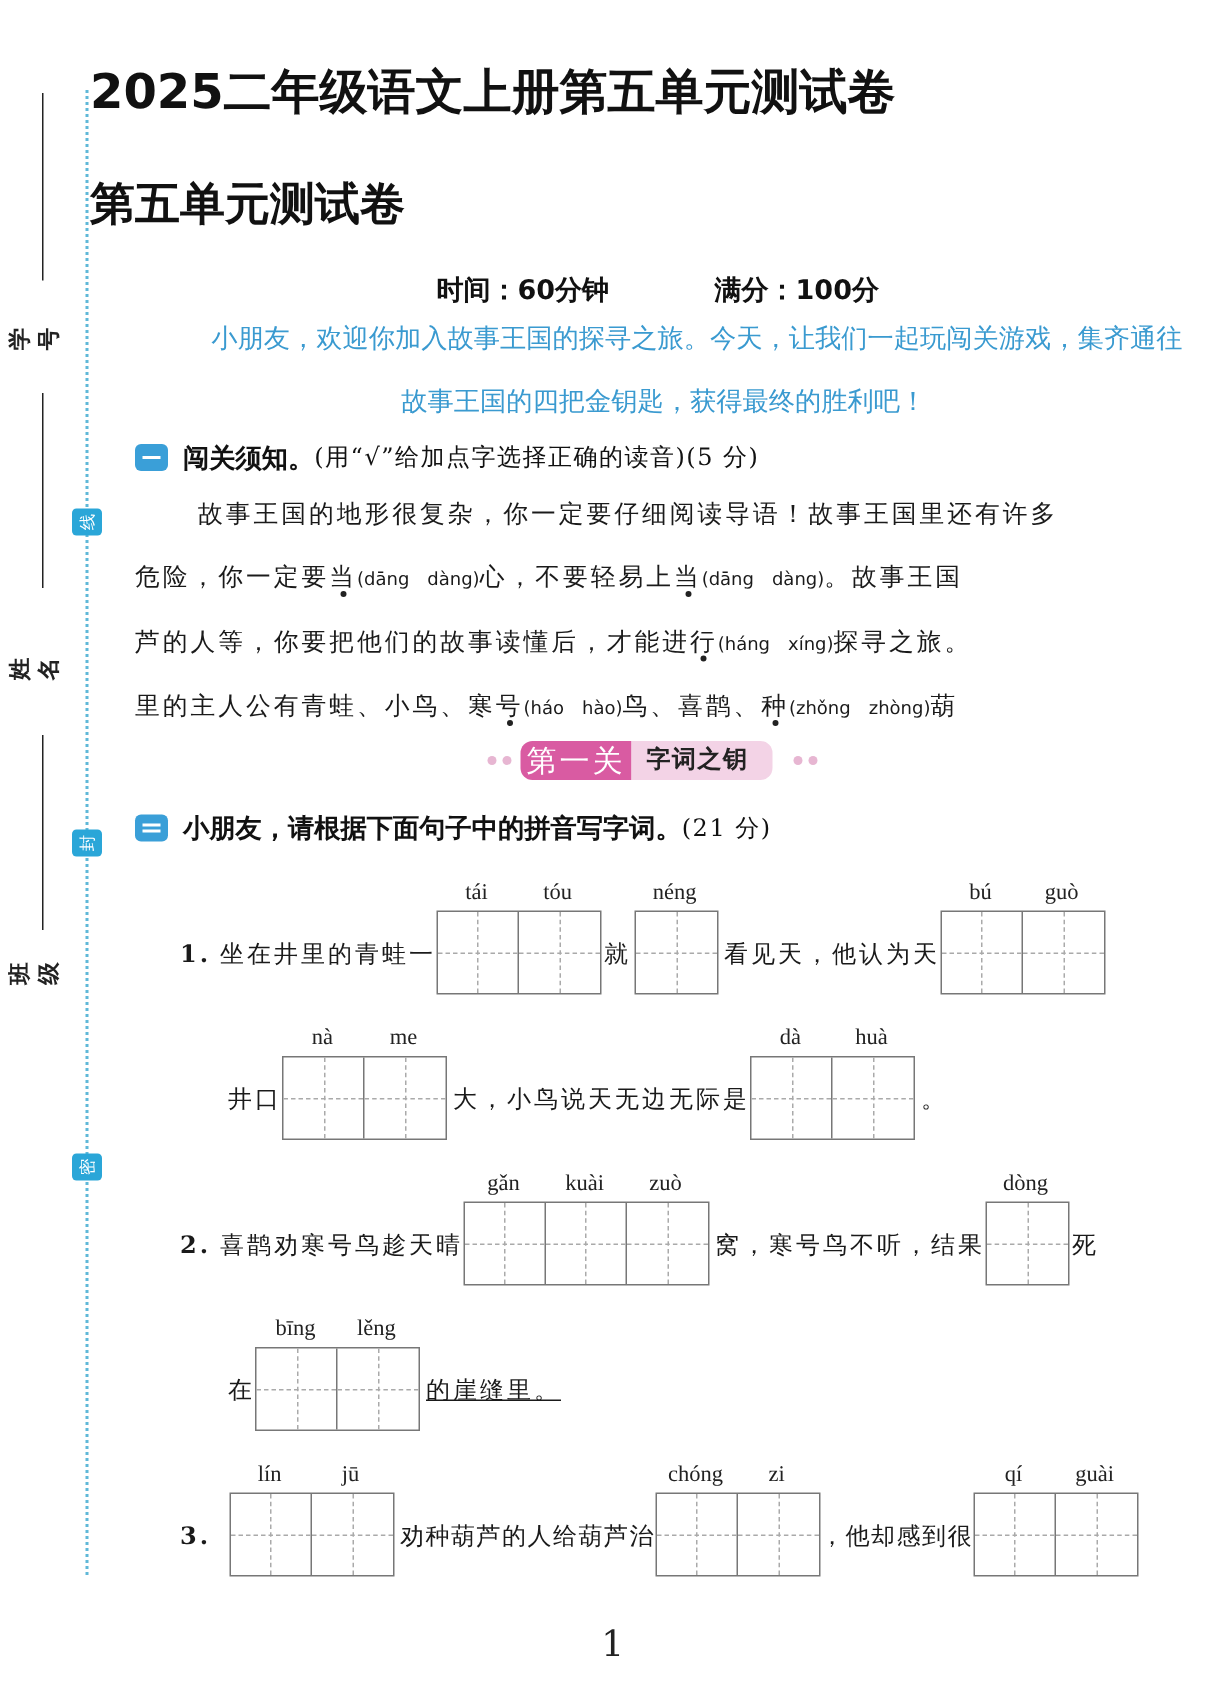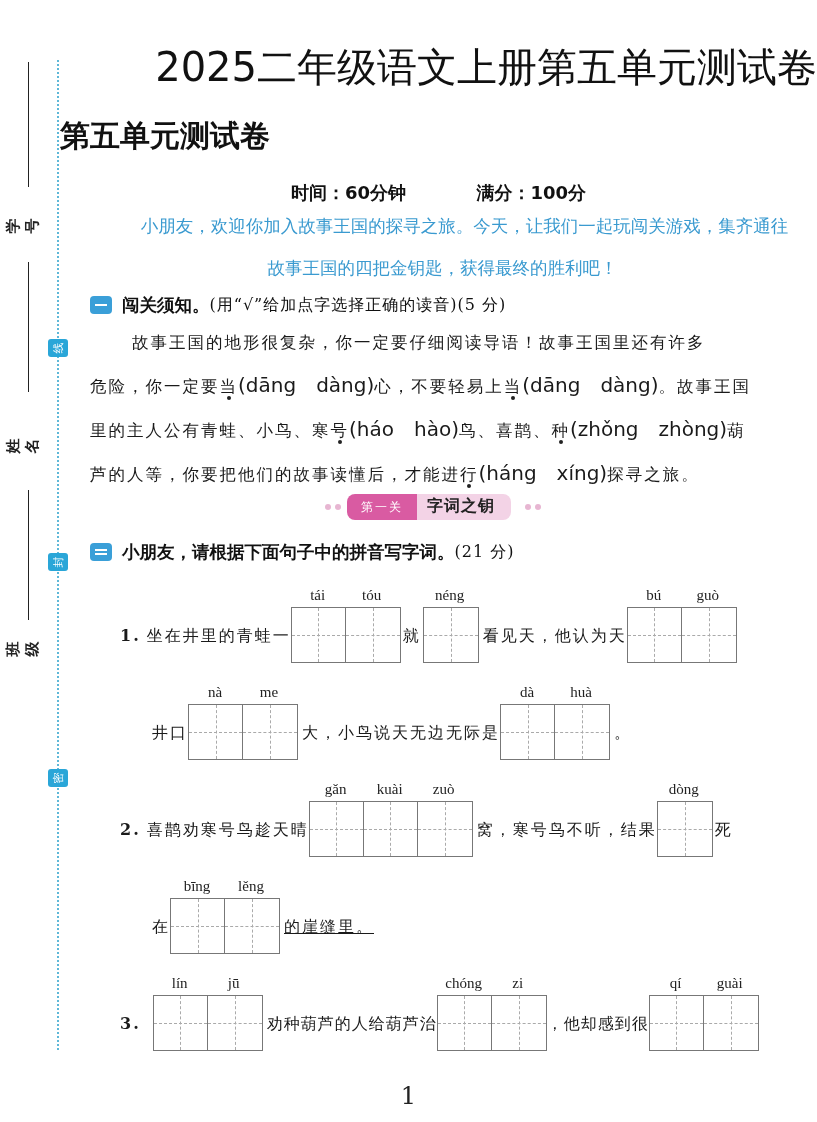--- a/index.html
+++ b/index.html
@@ -5,45 +5,45 @@
   * { box-sizing: border-box; margin: 0; padding: 0; }
   html, body { width: 817px; height: 1122px; background: #ffffff; overflow: hidden; }
   body { position: relative; font-family: "DejaVu Serif", "Liberation Serif", serif; color: #1a1a1a; }
 
   
   .margin-line { position: absolute; left: 28px; width: 1px; background: #222; }
   .margin-label { position: absolute; left: 8px; width: 30px; font-family: "DejaVu Sans", sans-serif; font-size: 15px; font-weight: bold; transform: rotate(-90deg); transform-origin: center; text-align: center; color: #222; letter-spacing: 4px; }
   .dotted-rule { position: absolute; left: 57px; top: 60px; height: 990px; border-left: 2px dotted #5fb8d8; }
   .seal-badge { position: absolute; left: 49px; width: 18px; height: 20px; background: #2aa6d8; color: #fff; font-size: 11px; border-radius: 3px; display: flex; align-items: center; justify-content: center; transform: rotate(-90deg); font-family: "DejaVu Sans", sans-serif; }
 
-  .main-title { position: absolute; top: 40px; left: 60px; width: 757px; text-align: right; font-family: "DejaVu Sans", sans-serif; font-weight: normal; font-size: 40px; letter-spacing: 0px; color: #111; }
+  .main-title { position: absolute; top: 40px; left: 60px; width: 757px; text-align: left; font-family: "DejaVu Sans", sans-serif; font-weight: bold; font-size: 32px; letter-spacing: 0px; color: #111; }
   .sub-title { position: absolute; top: 116px; left: 60px; width: 757px; text-align: left; font-family: "DejaVu Sans", sans-serif; font-weight: bold; font-size: 30px; color: #111; }
   .exam-meta { position: absolute; top: 181px; left: 60px; width: 757px; text-align: center; font-family: "DejaVu Sans", sans-serif; font-size: 18px; font-weight: bold; color: #111; }
   .exam-meta span { display: inline-block; margin: 0 32px; }
 
   .intro { position: absolute; left: 90px; width: 705px; font-family: "DejaVu Sans", sans-serif; font-size: 17.5px; color: #3a9ad0; line-height: 42px; text-align: center; }
   .intro-1 { top: 205px; text-indent: 44px; }
 
   .section-head { position: absolute; left: 90px; font-family: "DejaVu Sans", sans-serif; font-size: 17.5px; font-weight: bold; display: flex; align-items: center; color: #111; }
   .section-num { width: 22px; height: 18px; background: #3a9fd8; border-radius: 4px; margin-right: 10px; display: flex; align-items: center; justify-content: center; }
   .section-num i { display: block; width: 12px; height: 2px; background: #fff; box-shadow: 0 0 0 0 #fff; }
   .section-num.two i { box-shadow: 0 -4px 0 0 #fff; height: 2px; margin-top: 4px; }
   .section-score { font-family: "DejaVu Serif", serif; font-weight: normal; font-size: 16px; letter-spacing: 1px; }
 
   .passage { position: absolute; left: 90px; top: 322px; width: 705px; font-family: "DejaVu Serif", serif; font-size: 16.5px; line-height: 42px; letter-spacing: 2px; color: #1a1a1a; }
   .passage p { white-space: nowrap; }
   .passage .indent { padding-left: 42px; }
-  .py { font-family: "DejaVu Sans", sans-serif; letter-spacing: 0; font-size: 20px; }
+  .py { font-family: "DejaVu Sans", sans-serif; letter-spacing: 0; font-size: 12px; }
   .dot { position: relative; }
   .dot::after { content: ""; position: absolute; left: 50%; bottom: -4px; width: 4px; height: 4px; margin-left: -2px; border-radius: 50%; background: #222; }
 
   .level-banner { position: absolute; top: 494px; left: 325px; display: flex; align-items: center; height: 26px; }
   .banner-dots { display: flex; gap: 4px; margin-right: 6px; }
   .banner-dots b { display: block; width: 6px; height: 6px; border-radius: 50%; background: #e7b6d2; }
-  .banner-left { background: #d95ba2; color: #fff; font-family: "DejaVu Serif", serif; font-size: 12px; padding: 2px 14px; border-radius: 8px 0 0 8px; height: 26px; display: flex; align-items: center; letter-spacing: 2px; }
+  .banner-left { background: #d95ba2; color: #fff; font-family: "DejaVu Serif", serif; font-size: 20px; padding: 2px 4px; border-radius: 8px 0 0 8px; height: 26px; display: flex; align-items: center; letter-spacing: 2px; }
   .banner-right { background: #f3d3e6; color: #222; font-family: "DejaVu Serif", serif; font-size: 16px; font-weight: bold; padding: 0 16px 2px 10px; height: 26px; display: flex; align-items: center; border-radius: 0 8px 8px 0; letter-spacing: 1px; }
   .banner-tail { display: flex; gap: 4px; margin-left: 14px; }
   .banner-tail b { display: block; width: 6px; height: 6px; border-radius: 50%; background: #e7b6d2; }
 
   .q-row { position: absolute; display: flex; align-items: flex-end; font-family: "DejaVu Serif", serif; font-size: 16px; letter-spacing: 2px; color: #1a1a1a; }
   .q-text { height: 54px; line-height: 54px; white-space: nowrap; }
   .q-num { font-weight: bold; font-size: 16px; margin-right: 6px; }
   .grid-group { display: flex; flex-direction: column; align-items: stretch; }
   .pinyin-row { display: flex; height: 24px; }
   .pinyin-row span { width: 54px; text-align: center; font-family: Liberation Serif, serif; font-size: 15px; letter-spacing: 0; line-height: 24px; color: #222; }
@@ -85,24 +85,24 @@
   <span>闯关须知。</span>
   <span class="section-score">(用“√”给加点字选择正确的读音)(5 分)</span>
 </div>
 
 <div class="passage">
   <p class="indent">故事王国的地形很复杂，你一定要仔细阅读导语！故事王国里还有许多</p>
   <p>
     <span>危险，你一定要</span><span class="dot">当</span><span class="py">(dāng　dàng)</span><span>心，不要轻易上</span><span class="dot">当</span><span class="py">(dāng　dàng)</span><span>。故事王国</span>
   </p>
   <p>
-    <span>里的主人公有青蛙、小鸟、寒</span><span class="dot">号</span><span class="py">(háo　hào)</span><span>鸟、喜鹊、</span><span class="dot">种</span><span class="py">(zhǒng　zhòng)</span><span>葫</span>
+    <span>芦的人等，你要把他们的故事读懂后，才能进</span><span class="dot">行</span><span class="py">(háng　xíng)</span><span>探寻之旅。</span>
   </p>
   <p>
-    <span>芦的人等，你要把他们的故事读懂后，才能进</span><span class="dot">行</span><span class="py">(háng　xíng)</span><span>探寻之旅。</span>
+    <span>里的主人公有青蛙、小鸟、寒</span><span class="dot">号</span><span class="py">(háo　hào)</span><span>鸟、喜鹊、</span><span class="dot">种</span><span class="py">(zhǒng　zhòng)</span><span>葫</span>
   </p>
 </div>
 
 <div class="level-banner">
   <span class="banner-dots">
       <b></b>
       <b></b>
     </span>
   <span class="banner-left">第一关</span>
   <span class="banner-right">字词之钥</span>

